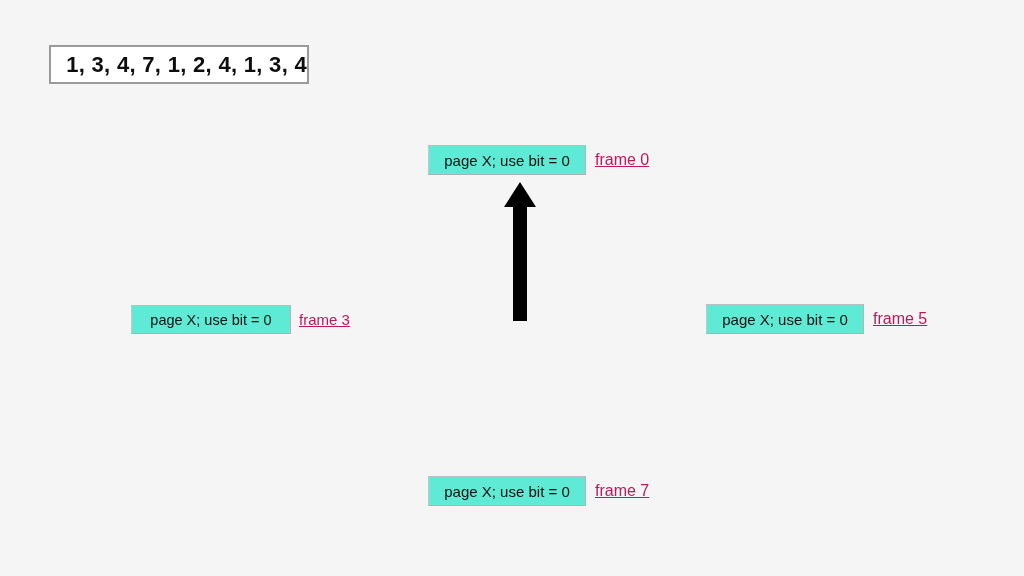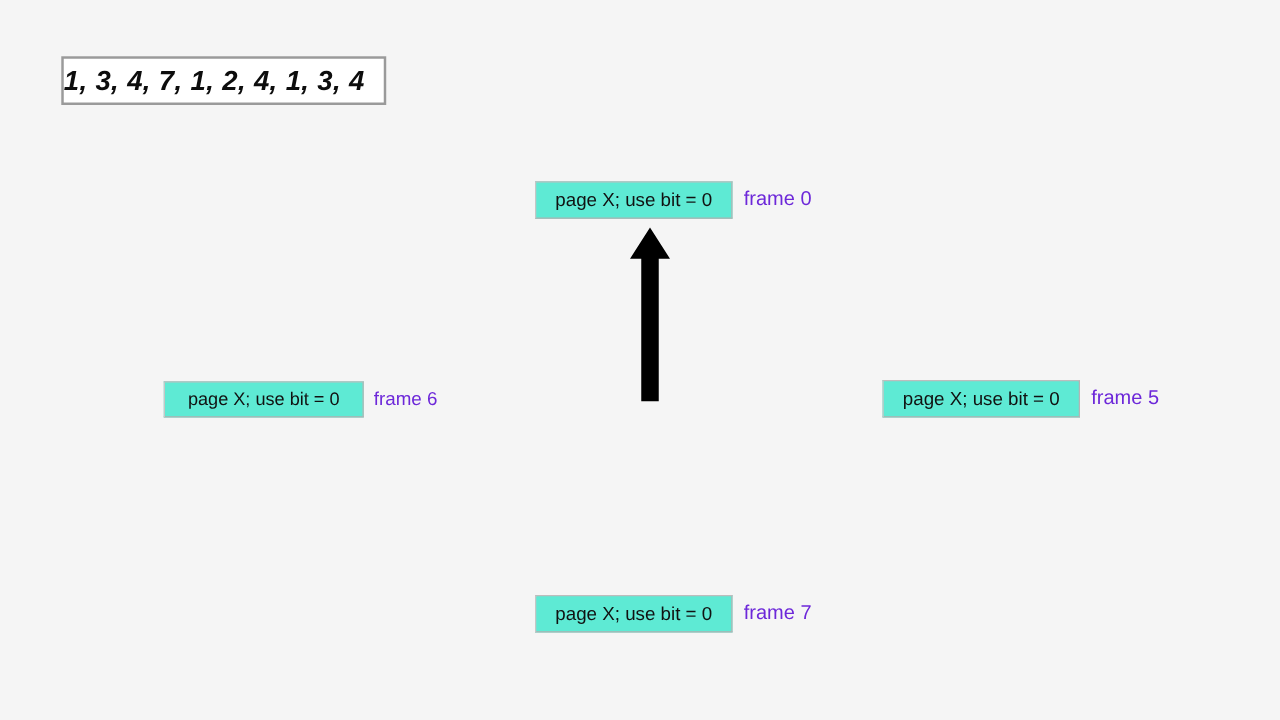--- a/index.html
+++ b/index.html
@@ -28,22 +28,21 @@
     position: absolute;
     left: 49px;
     top: 45px;
     width: 260px;
     height: 39px;
     background: #ffffff;
     border: 2px solid #9a9a9a;
     box-sizing: border-box;
     display: flex;
     align-items: center;
-    justify-content: flex-start;
-    font-style: italic;
+    justify-content: flex-end;
   }
   .refstring-text {
     font-size: 22px;
     font-weight: bold;
     color: #0d0d0d;
     letter-spacing: 0.3px;
     white-space: nowrap;
   }
 
   
@@ -61,22 +60,23 @@
     border-right: 1px solid #b5b5b5;
     border-bottom: 1px solid #b0b0b0;
     box-sizing: border-box;
     display: flex;
     align-items: center;
     justify-content: center;
     color: #111111;
   }
 
   .frame-label {
-    color: #6d28d9;
+    color: #be185d;
     white-space: nowrap;
+    text-decoration: underline;
   }
 
   
   .size-std .page-box {
     width: 158px;
     height: 30px;
     font-size: 15px;
   }
   .size-std .frame-label {
     font-size: 16px;
@@ -128,20 +128,20 @@
     <div class="frame-label">frame 5</div>
   </div>
 
   <div class="frame-row size-std frame-bottom">
     <div class="page-box">page X; use bit = 0</div>
     <div class="frame-label">frame 7</div>
   </div>
 
   <div class="frame-row size-sm frame-left">
     <div class="page-box">page X; use bit = 0</div>
-    <div class="frame-label">frame 6</div>
+    <div class="frame-label">frame 3</div>
   </div>
 
   <svg class="clock-arrow" viewBox="0 0 40 143">
     <polygon points="20,2 36,27 27,27 27,141 13,141 13,27 4,27" fill="#000000"></polygon>
   </svg>
 
 </div>
 
 </body></html>

